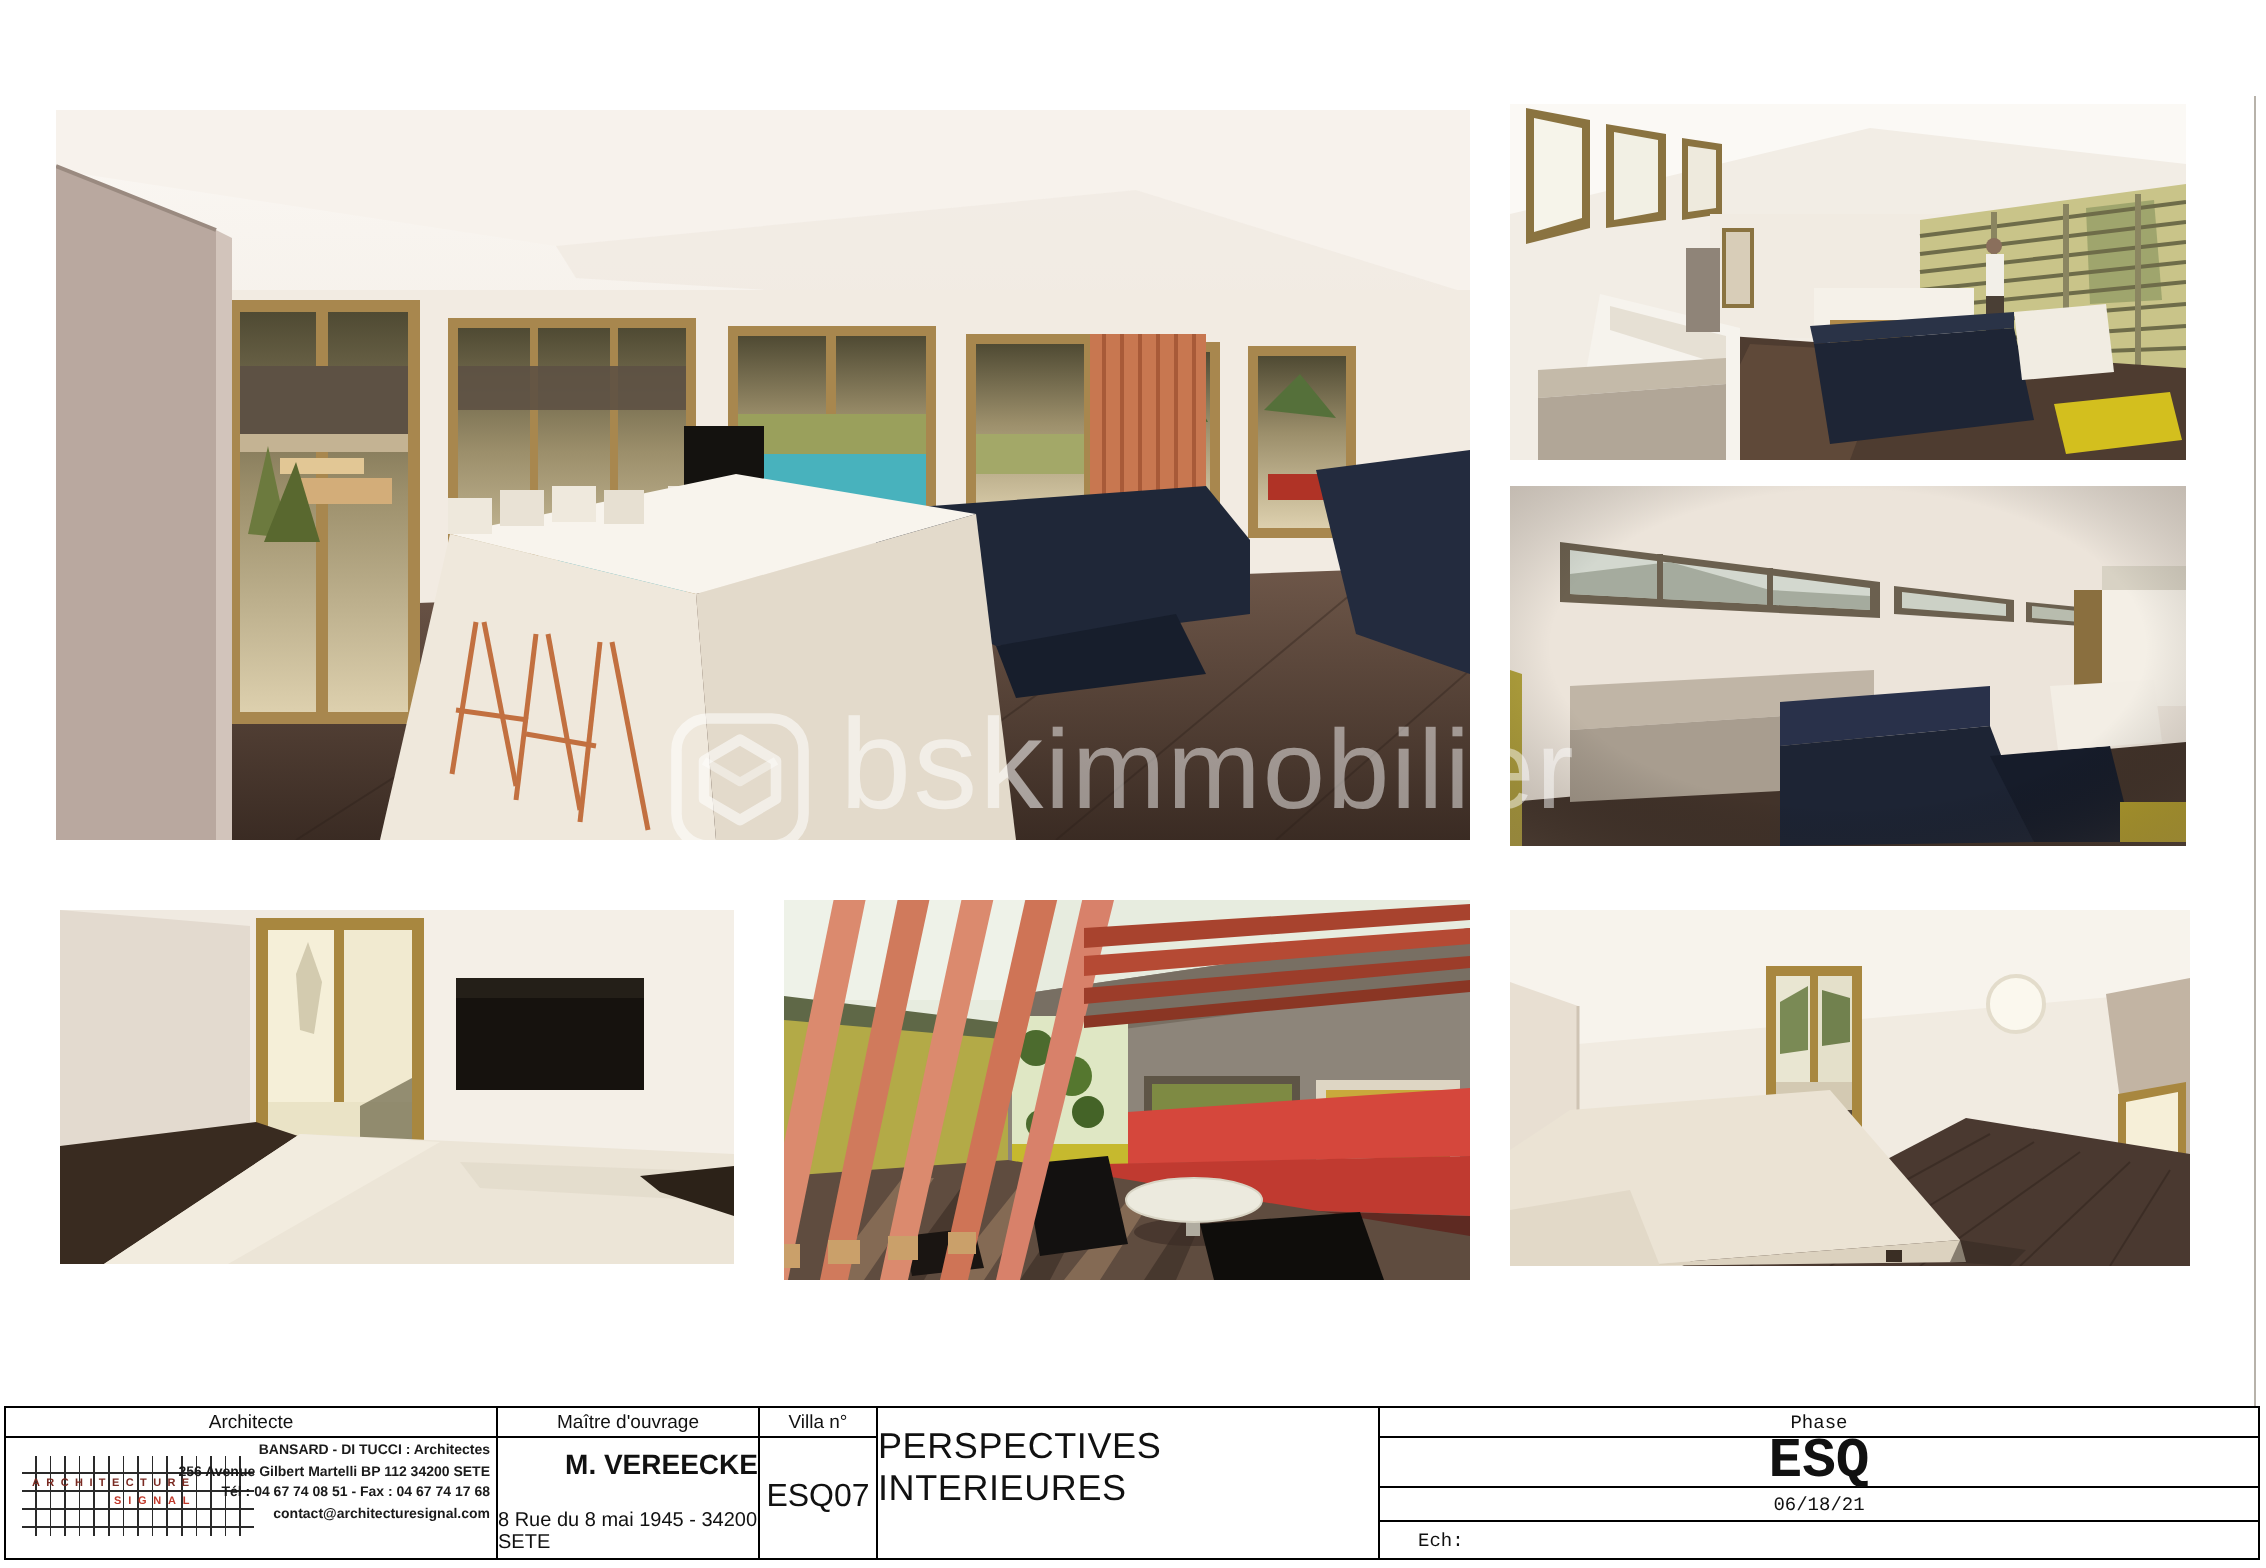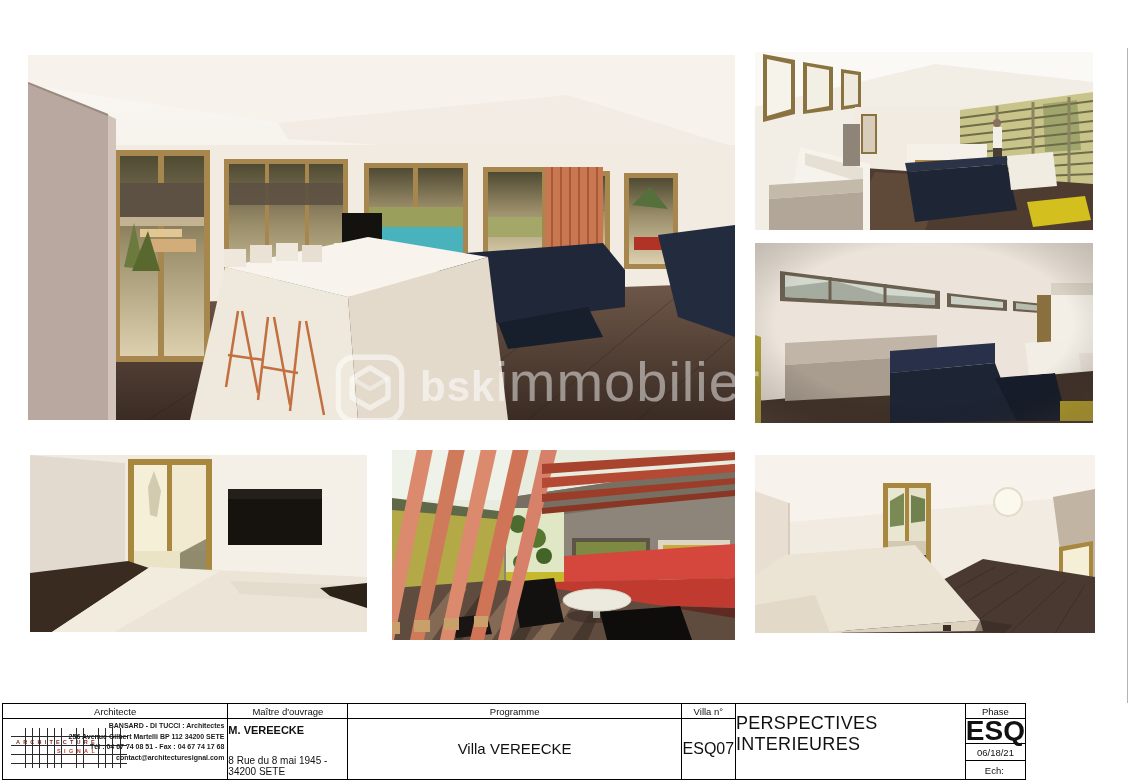--- a/index.html
+++ b/index.html
@@ -9,47 +9,47 @@
   .panel svg{display:block;width:100%;height:100%;}
 
   
   .page-edge{position:absolute;background:#b7b2aa;}
 
   
   .watermark{position:absolute;left:334px;top:346px;display:flex;align-items:center;gap:14px;
              z-index:6;pointer-events:none;}
   .wm-logo{width:72px;height:72px;flex:0 0 auto;}
   .wm-text{white-space:nowrap;line-height:72px;}
-  .wm-bold{font-size:42px;font-weight:bold;color:rgba(255,255,255,0.55);letter-spacing:1px;margin-top:24px;}
+  .wm-bold{font-size:64px;font-weight:normal;color:rgba(255,255,255,0.55);letter-spacing:1px;margin-top:24px;}
   .wm-light{font-size:56px;font-weight:normal;color:rgba(255,255,255,0.48);letter-spacing:1px;}
 
   
-  .tblock{position:absolute;left:2px;top:703px;width:1024px;height:77px;border:1.5px solid #000;
+  .tblock{position:absolute;left:2px;top:703px;width:1128px;height:77px;border:1.5px solid #000;
           box-sizing:border-box;display:flex;background:#fff;z-index:8;}
   .tb-col{position:relative;box-sizing:border-box;border-right:1.5px solid #000;height:100%;}
   .tb-col:last-child{border-right:none;}
   .tb-head{height:14px;border-bottom:1.5px solid #000;display:flex;align-items:center;
            justify-content:center;font-size:9.5px;color:#111;}
   .tb-body{position:relative;height:calc(100% - 15.5px);}
   .c-arch{width:246px;} .c-client{width:131px;} .c-prog{width:364px;}
-  .c-plan{width:59px;} .c-doc{width:251px;} .c-phase{flex:1;}
+  .c-plan{width:59px;} .c-doc{width:251px;} .c-phase{flex:1;font-family:Liberation Mono, monospace;}
 
   .arch-logo{position:absolute;left:8px;top:9px;width:116px;height:40px;
      background-image:
        repeating-linear-gradient(to right, transparent 0, transparent 6.5px, #2a2a2a 6.5px, #2a2a2a 7.3px),
        repeating-linear-gradient(to bottom, transparent 0, transparent 8.2px, #2a2a2a 8.2px, #2a2a2a 9px);}
   .logo-word{position:absolute;font-size:5.5px;font-weight:bold;white-space:nowrap;}
   .logo-word-top{left:5px;top:11px;letter-spacing:3.2px;color:#7a2a22;}
   .logo-word-bottom{left:46px;top:20px;letter-spacing:3.4px;color:#c0392b;}
 
   .arch-info{position:absolute;right:3px;top:2px;text-align:right;font-size:7px;font-weight:bold;
              line-height:10.5px;color:#1a1a1a;}
 
-  .client-name{position:absolute;left:0;right:0;top:5px;text-align:left;
-               font-size:11px;font-weight:bold;}
+  .client-name{position:absolute;left:0;right:0;top:5px;text-align:right;
+               font-size:14px;font-weight:bold;}
   .client-addr{position:absolute;left:0;right:0;top:36px;text-align:left;
                font-size:10px;font-weight:normal;}
 
   .cell-center{position:absolute;inset:0;display:flex;align-items:center;justify-content:center;}
   .prog-text{font-size:15px;}
   .plan-text{font-size:16px;}
   .doc-text{font-size:18px;letter-spacing:0.3px;}
 
   .phase-row1{height:24px;border-bottom:1px solid #000;display:flex;align-items:center;
               justify-content:center;font-size:28px;font-weight:bold;}
@@ -443,26 +443,20 @@
     </div>
 
     <div class="tb-col c-client">
       <div class="tb-head">Maître d'ouvrage</div>
       <div class="tb-body">
         <div class="client-name">M. VEREECKE</div>
         <div class="client-addr">8 Rue du 8 mai 1945 - 34200 SETE</div>
       </div>
     </div>
 
-    <div class="tb-col c-prog">
-      <div class="tb-head">Programme</div>
-      <div class="tb-body">
-        <div class="cell-center prog-text">Villa VEREECKE</div>
-      </div>
-    </div>
 
     <div class="tb-col c-plan">
       <div class="tb-head">Villa n°</div>
       <div class="tb-body">
         <div class="cell-center plan-text">ESQ07</div>
       </div>
     </div>
 
     <div class="tb-col c-doc">
       <div class="tb-body">

